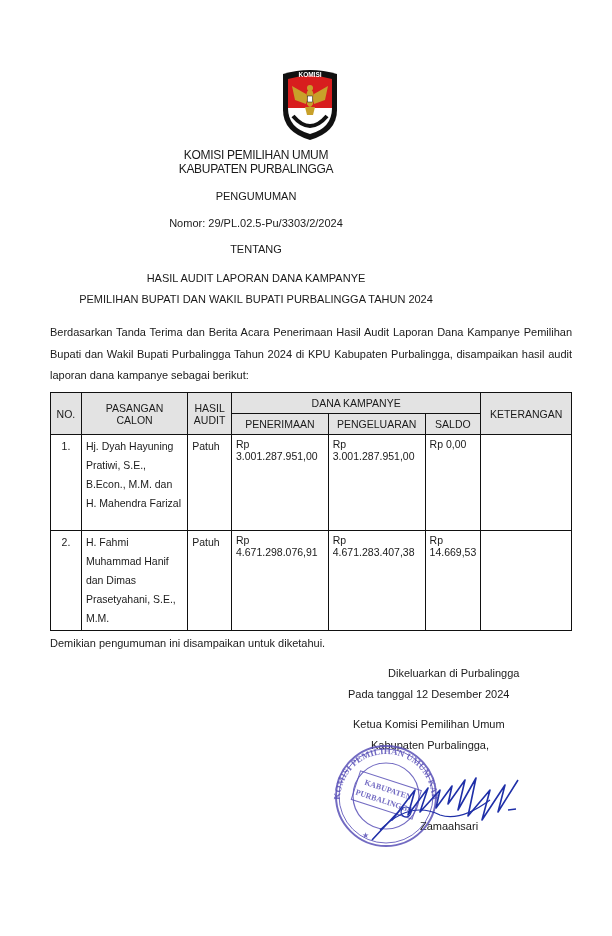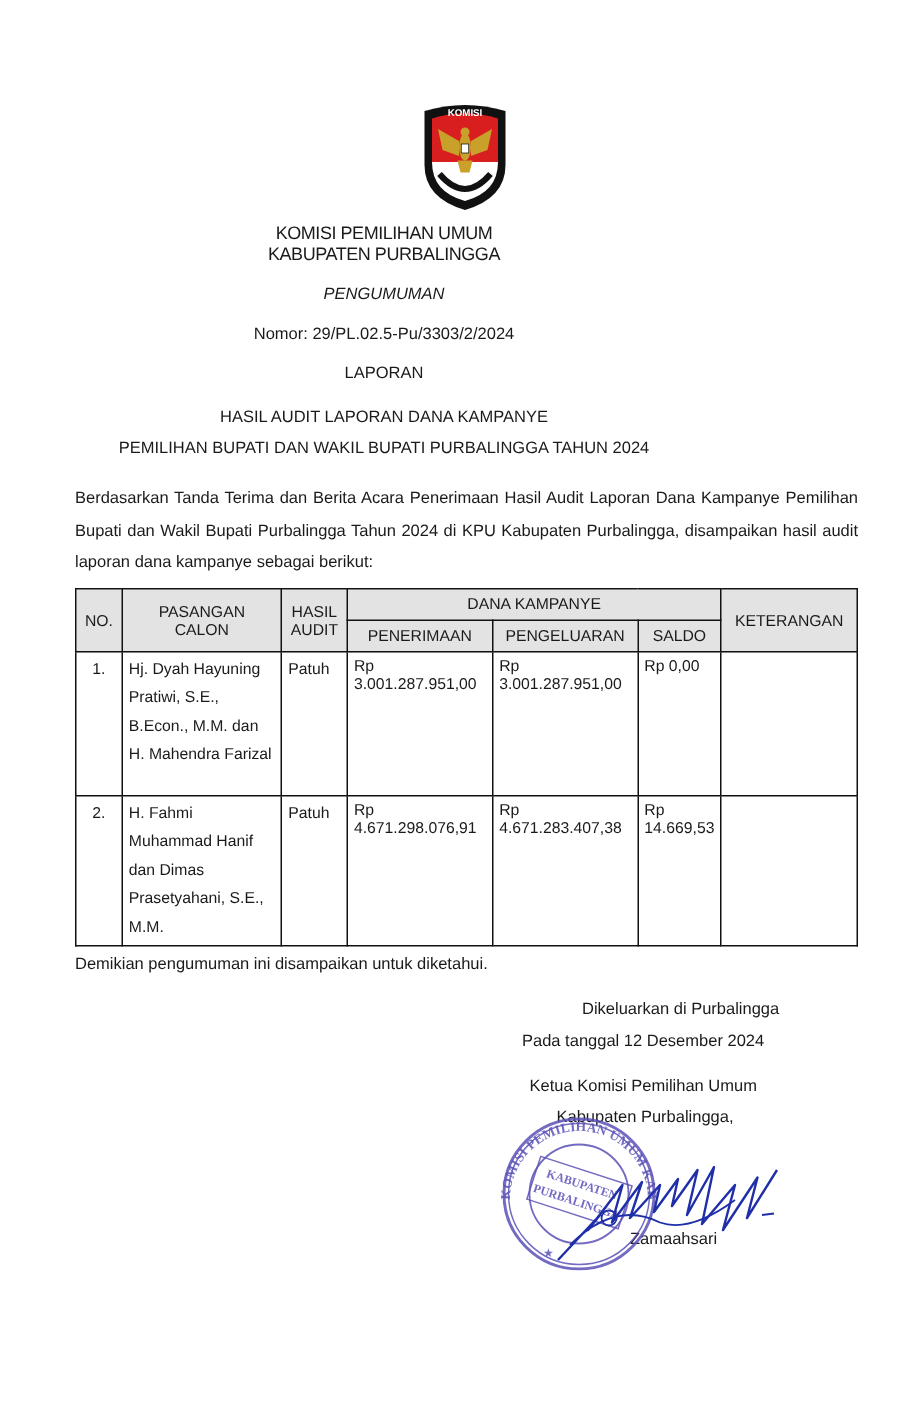--- a/index.html
+++ b/index.html
@@ -4,21 +4,21 @@
 <style>
   html, body { margin:0; padding:0; background:#ffffff; }
   body { width:612px; height:936px; position:relative; overflow:hidden;
          font-family:"Liberation Sans", sans-serif; color:#1a1a1a; font-size:11px; }
   .abs { position:absolute; }
   .center { position:absolute; left:0; width:512px; text-align:center; }
   .serifish { font-family:"Liberation Sans Narrow","Liberation Sans", sans-serif; }
   #logo { left:277px; top:66px; width:66px; height:76px; }
   #org1 { top:148px; font-size:12px; letter-spacing:-0.3px; }
   #org2 { top:162px; font-size:12px; letter-spacing:-0.3px; }
-  #pengumuman { top:190px; font-size:11px;font-style:italic; }
+  #pengumuman { top:190px; font-size:11px; }
   #nomor { top:217px; font-size:11px; }
   #tentang { top:243px; font-size:11px; }
   #title1 { top:272px; font-size:11px; }
   #title2 { top:293px; font-size:11px; }
   #intro { left:50px; top:322px; width:522px; font-size:11px; line-height:21.5px; text-align:justify; }
   table.main { position:absolute; left:50px; top:392px; width:522px; border-collapse:collapse;
                font-size:10.5px; }
   table.main th, table.main td { border:1.3px solid #111; padding:2px 4px; vertical-align:top; }
   table.main th { background:#e3e3e3; font-weight:normal; text-align:center; vertical-align:middle; line-height:12px; }
   table.main td { line-height:19px; }
@@ -49,21 +49,21 @@
     <path d="M28,41 L38,41 L36,49 L30,49 Z"></path>
   </g>
   <rect x="30.5" y="30" width="5" height="6" fill="#fff" stroke="#111" stroke-width="0.5"></rect>
   <path d="M16,50 Q33,70 50,50" fill="none" stroke="#111" stroke-width="4"></path>
 </svg>
 
 <div class="center serifish" id="org1">KOMISI PEMILIHAN UMUM</div>
 <div class="center serifish" id="org2">KABUPATEN PURBALINGGA</div>
 <div class="center" id="pengumuman">PENGUMUMAN</div>
 <div class="center" id="nomor">Nomor: 29/PL.02.5-Pu/3303/2/2024</div>
-<div class="center" id="tentang">LAPORAN</div>
+<div class="center" id="tentang">TENTANG</div>
 <div class="center" id="title1">HASIL AUDIT LAPORAN DANA KAMPANYE</div>
 <div class="center" id="title2">PEMILIHAN BUPATI DAN WAKIL BUPATI PURBALINGGA TAHUN 2024</div>
 
 <div class="abs" id="intro">Berdasarkan Tanda Terima dan Berita Acara Penerimaan Hasil Audit Laporan Dana Kampanye Pemilihan Bupati dan Wakil Bupati Purbalingga Tahun 2024 di KPU Kabupaten Purbalingga, disampaikan hasil audit laporan dana kampanye sebagai berikut:</div>
 
 <table class="main">
   <colgroup>
     <col style="width:31px">
       <col style="width:107px">
       <col style="width:44px">

